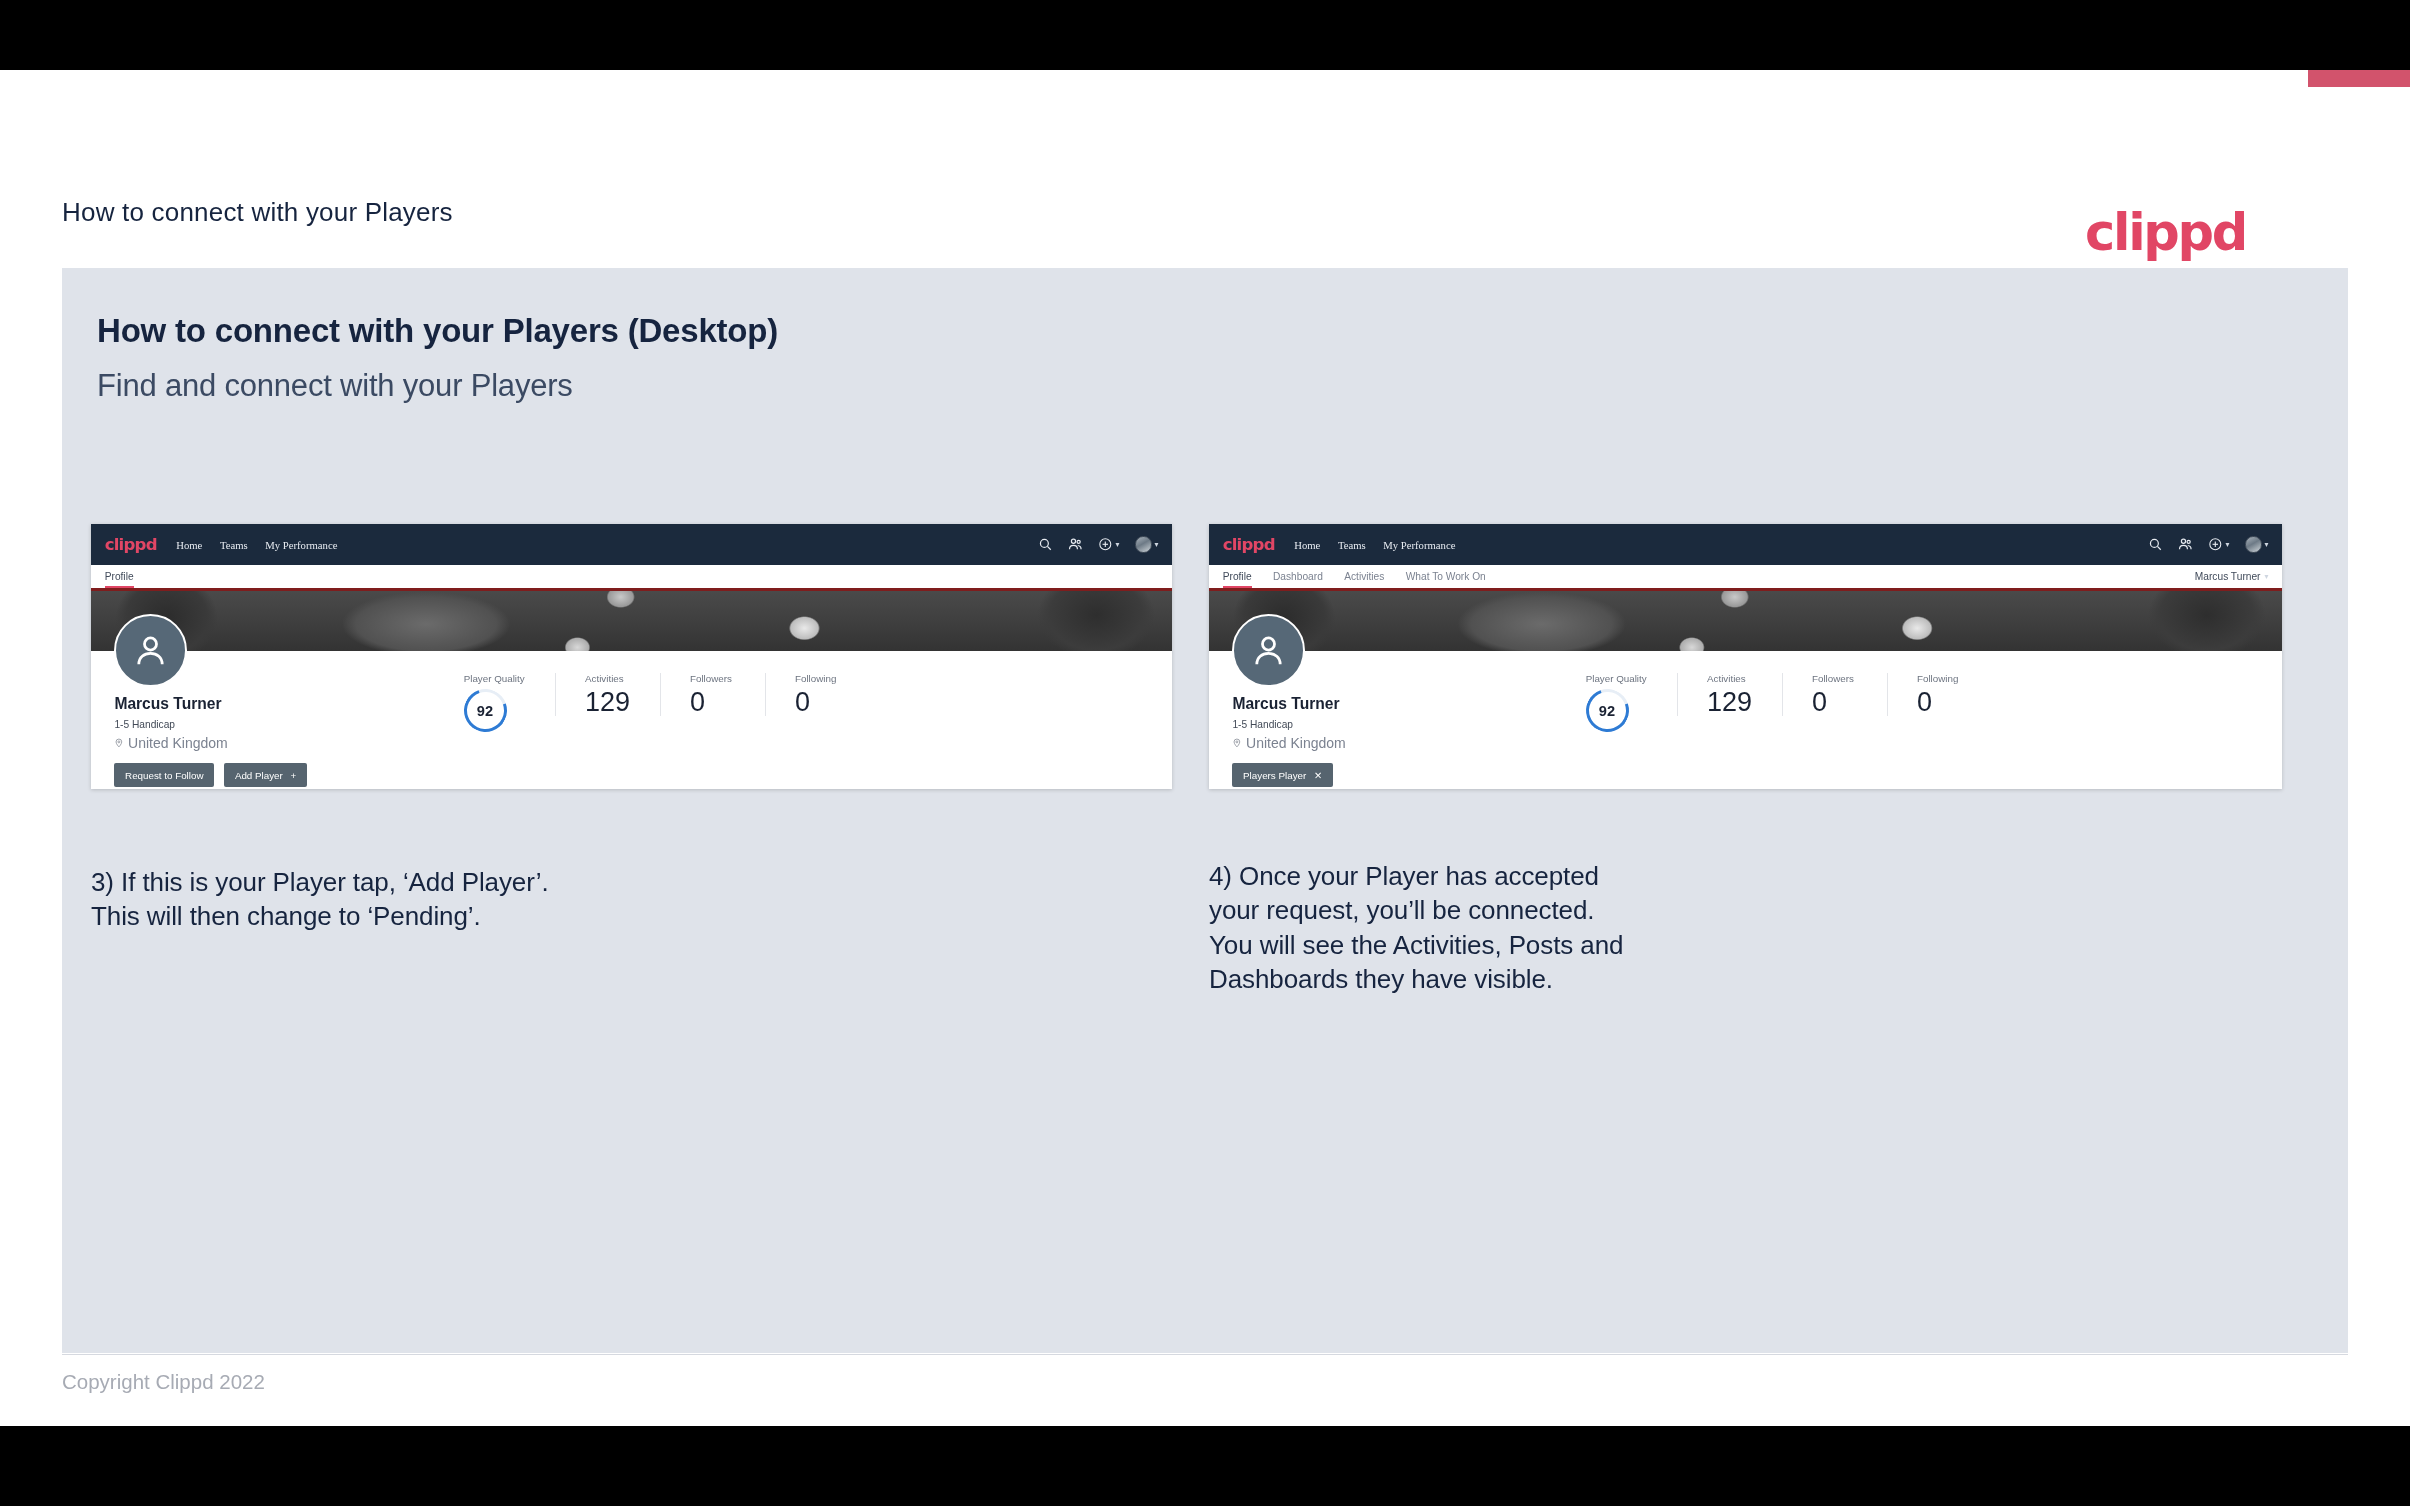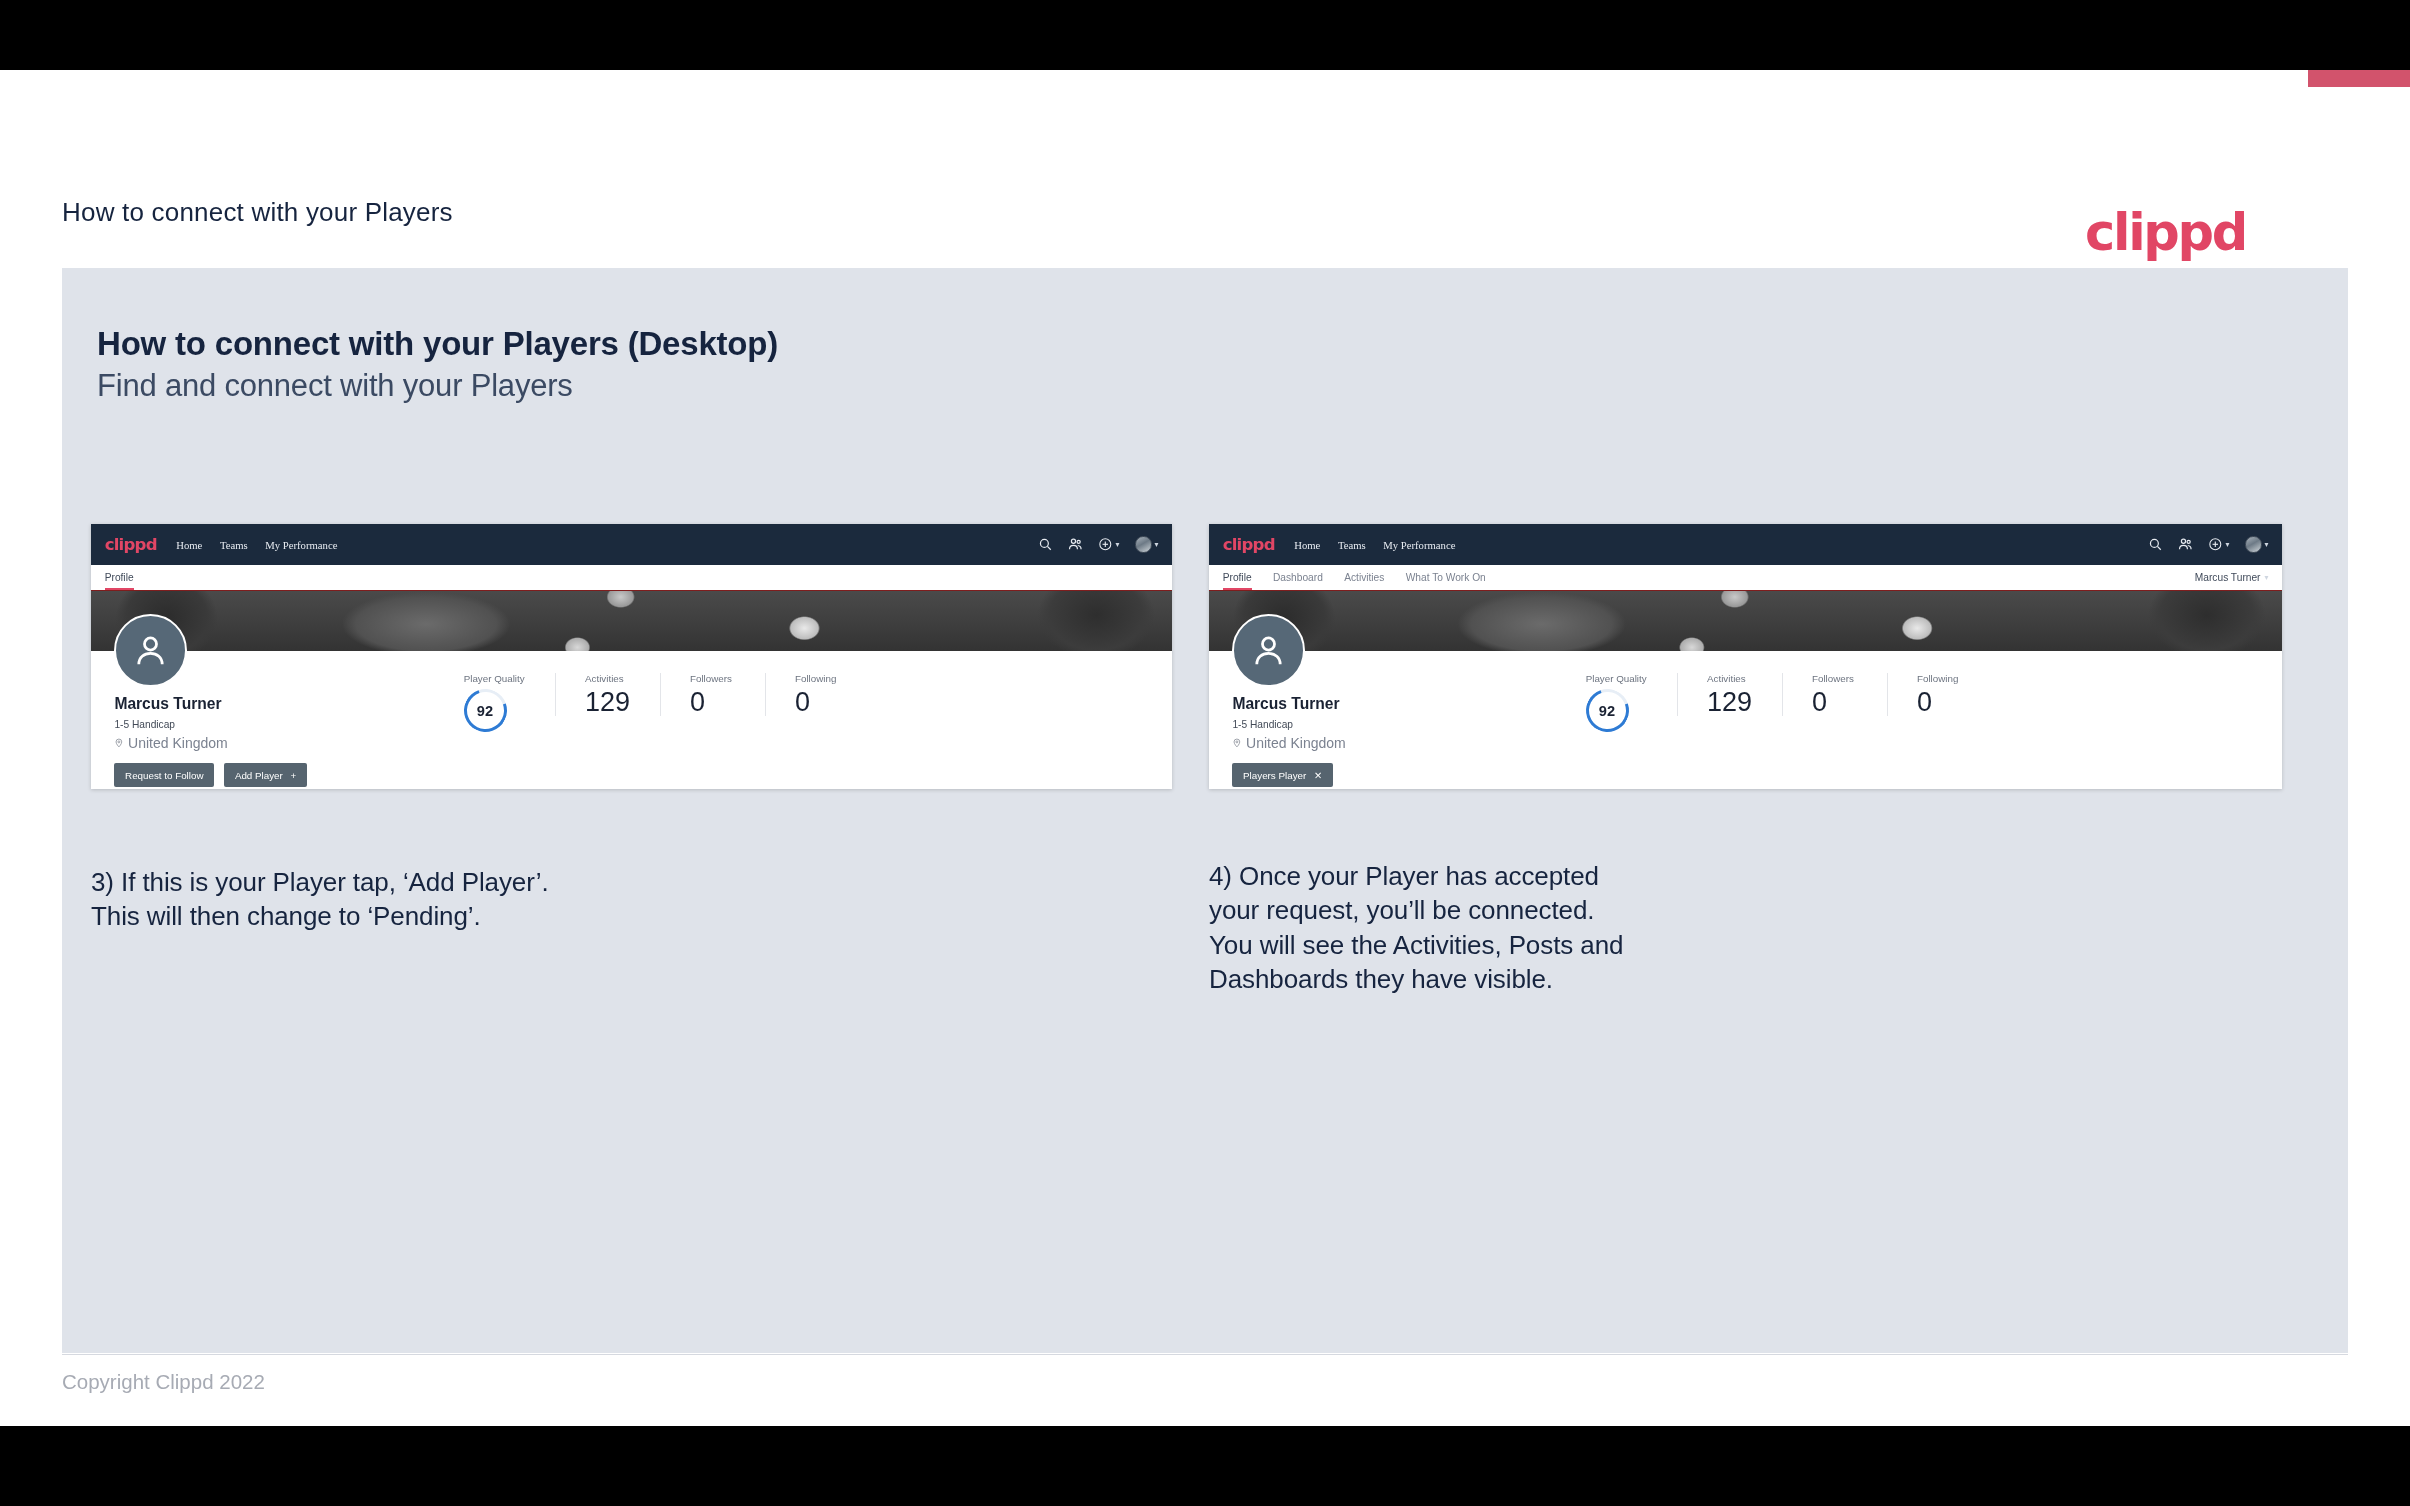--- a/index.html
+++ b/index.html
@@ -29,21 +29,21 @@
     position:absolute; left:62px; top:237px; width:2286px; height:2px;
     background:#e08aa0;
   }
 
   
   .content-panel {
     position:absolute; left:62px; top:268px; width:2286px; height:1085px;
     background:#dfe3ea;
   }
   .panel-title {
-    position:absolute; left:35px; top:57px;
+    position:absolute; left:35px; top:44px;
     font-size:33px; font-weight:700; color:#16243f; letter-spacing:-0.2px;
   }
   .panel-subtitle {
     position:absolute; left:35px; top:100px;
     font-size:31px; font-weight:400; color:#3b4a63; letter-spacing:-0.2px;
   }
 
   
   .shot {
     position:absolute; background:#fff; overflow:hidden;
@@ -71,21 +71,21 @@
   .caret { color:#cfd6e0; font-size:7.8px; line-height:1; }
   .avatar-sm {
     width:16.6px; height:16.6px; border-radius:50%;
     background:linear-gradient(150deg,#aab4bd 0%,#6d7a86 45%,#cfd6da 100%);
     border:1px solid #46515e;
   }
 
   
   .tabbar {
     position:relative; height:26px; background:#fff;
-    border-bottom:1px solid #7f1d1d; display:flex; align-items:center;
+    border-bottom:3px solid #7f1d1d; display:flex; align-items:center;
     padding:0 13.7px;
   }
   .tab {
     font-size:10.2px; color:#7b8290; height:100%;
     display:flex; align-items:center; padding:0 10.7px; position:relative;
   }
   .tab:first-child { padding-left:0; }
   .tab.active { color:#404a5a; }
   .tab.active::after {
     content:""; position:absolute; left:0; right:10.7px; bottom:0;

